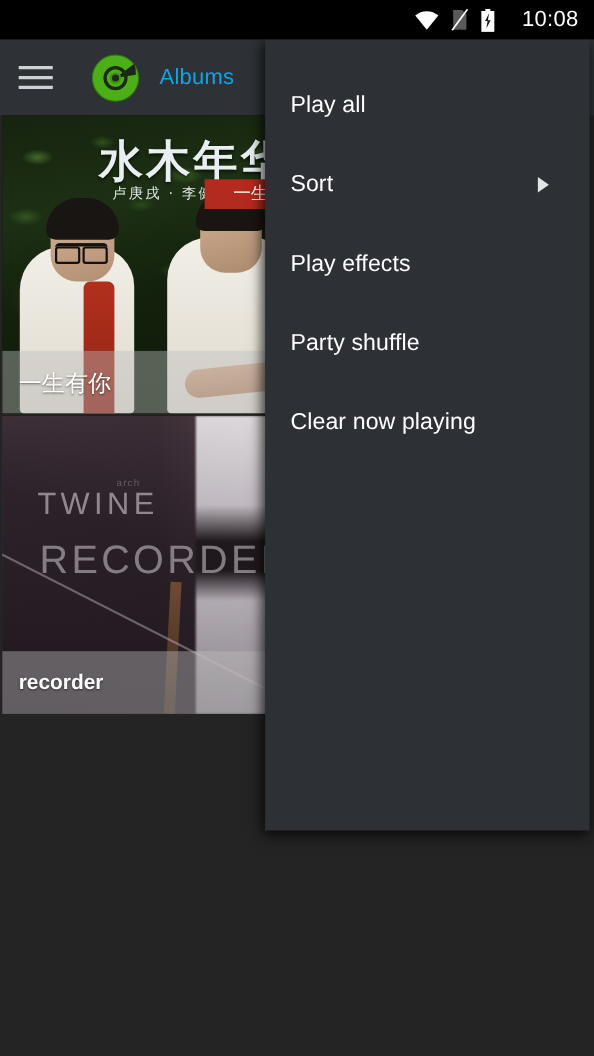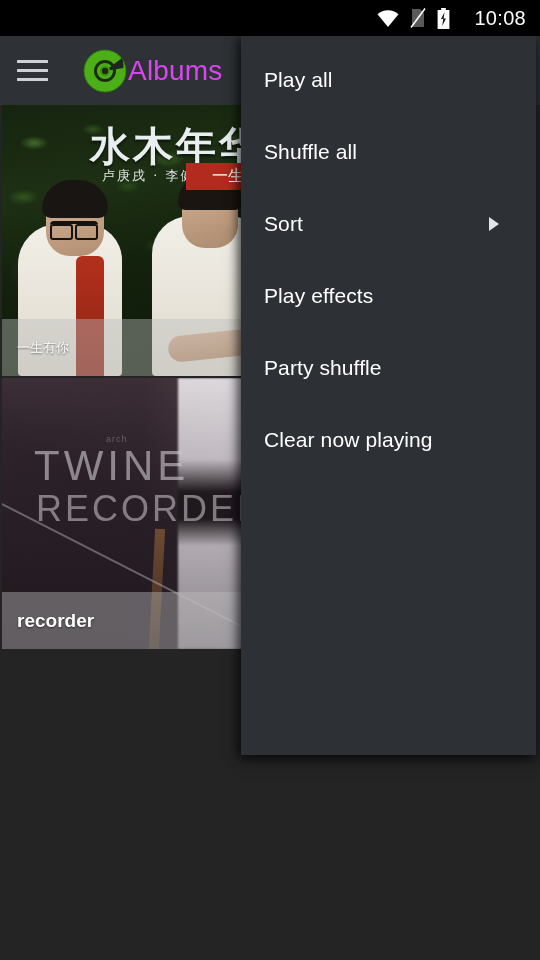--- a/index.html
+++ b/index.html
@@ -48,21 +48,21 @@
     gap:6px; padding-left:2px;
   }
   #hamburger-btn .bar {
     width:31px; height:3px; background:#cfd2d4; border-radius:0.5px;
   }
   #app-logo {
     width:46px; height:46px; margin-left:20px;
     position:relative; flex:none;
   }
   #toolbar-title {
-    color:#d946ef; font-size:28px; 
+    color:#0ea5e9; font-size:20px; margin-left:17px;
     letter-spacing:0.2px;
   }
 
   
   #album-grid {
     position:absolute; top:105px; left:2px;
     width:538px;
     display:flex; flex-wrap:wrap;
   }
   .album-tile {
@@ -73,21 +73,21 @@
     background:#111;
   }
   .album-art { position:absolute; inset:0; overflow:hidden; }
   .album-label-bar {
     position:absolute; left:0; right:0; bottom:0;
     height:57px;
     background:rgba(190,190,190,0.42);
     display:flex; align-items:center;
   }
   .album-label-text {
-    color:#ffffff; font-size:13px; margin-left:15px;
+    color:#ffffff; font-size:21px; margin-left:15px;
     text-shadow:0 1px 2px rgba(0,0,0,0.55);
     white-space:nowrap;
   }
   .album-label-text.bold { font-weight:bold; font-size:19px; }
   .album-overflow {
     position:absolute; right:11px; top:50%;
     transform:translateY(-50%);
     width:13px; height:22px;
     display:grid; grid-template-columns:5px 5px; grid-template-rows:5px 5px 5px;
     gap:3px 3px;
@@ -196,40 +196,40 @@
     position:absolute; left:150px; bottom:0; width:10px; height:120px;
     background:linear-gradient(180deg,#6e4a33,#3a2a1e); transform:rotate(3deg);
   }
   .twine-diag {
     position:absolute; left:-10px; top:120px; width:320px; height:2px;
     background:rgba(190,185,190,0.45); transform:rotate(27deg);
     transform-origin:left center;
   }
   .twine-word1 {
     position:absolute; top:64px; left:32px;
-    font-size:42px; color:rgba(205,198,205,0.62); letter-spacing:4px;
+    font-size:28px; color:rgba(205,198,205,0.62); letter-spacing:4px;
     font-weight:300;
   }
   .twine-word2 {
     position:absolute; top:110px; left:34px;
     font-size:36px; color:rgba(200,193,200,0.58); letter-spacing:3px;
     font-weight:300;
   }
   .twine-tinyword {
     position:absolute; top:56px; left:104px;
     font-size:9px; color:rgba(180,172,180,0.4); letter-spacing:1px;
   }
 
   
   #overflow-menu {
     position:absolute; top:36px; left:241px;
     width:295px; height:719px;
     background:#2d3135;
     box-shadow:-3px 2px 10px rgba(0,0,0,0.55), 0 4px 14px rgba(0,0,0,0.5);
-    padding-top:8px;
+    padding-top:24px;
     z-index:30;
   }
   .menu-item {
     position:relative;
     height:72px;
     display:flex; align-items:center;
     padding-left:23px; padding-right:20px;
   }
   .menu-item span.label {
     color:#ffffff; font-size:21px; letter-spacing:0.1px;
@@ -348,23 +348,20 @@
     </div>
 
   </div>
 
   <div id="overflow-menu">
 
     <div class="menu-item">
       <span class="label">Play all</span>
     </div>
 
-    <div class="menu-item">
-      <span class="label">Shuffle all</span>
-    </div>
 
     <div class="menu-item">
       <span class="label">Sort</span>
       <span class="submenu-arrow"></span>
     </div>
 
     <div class="menu-item">
       <span class="label">Play effects</span>
     </div>
 

